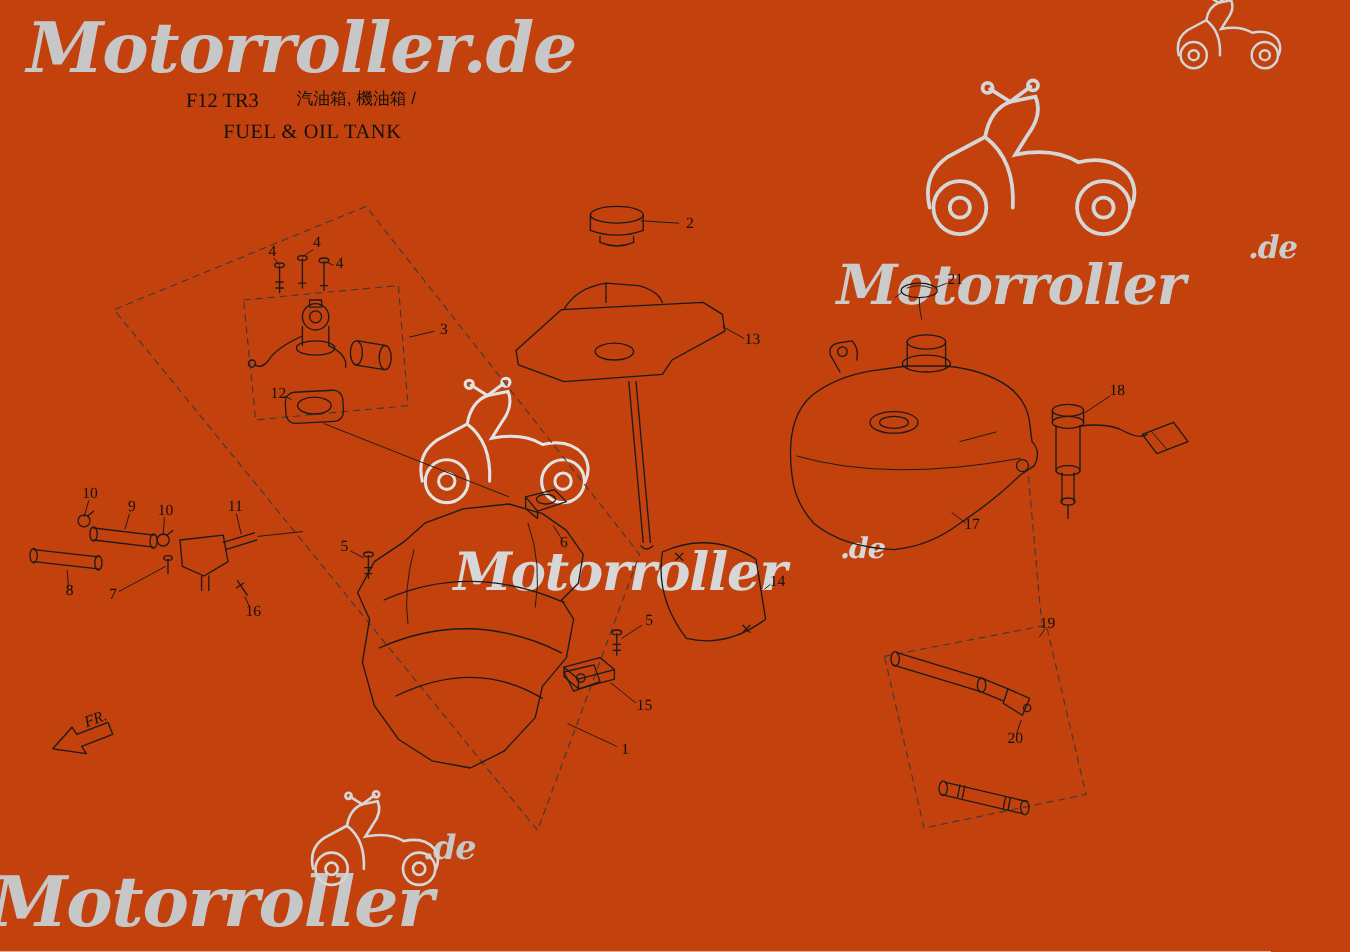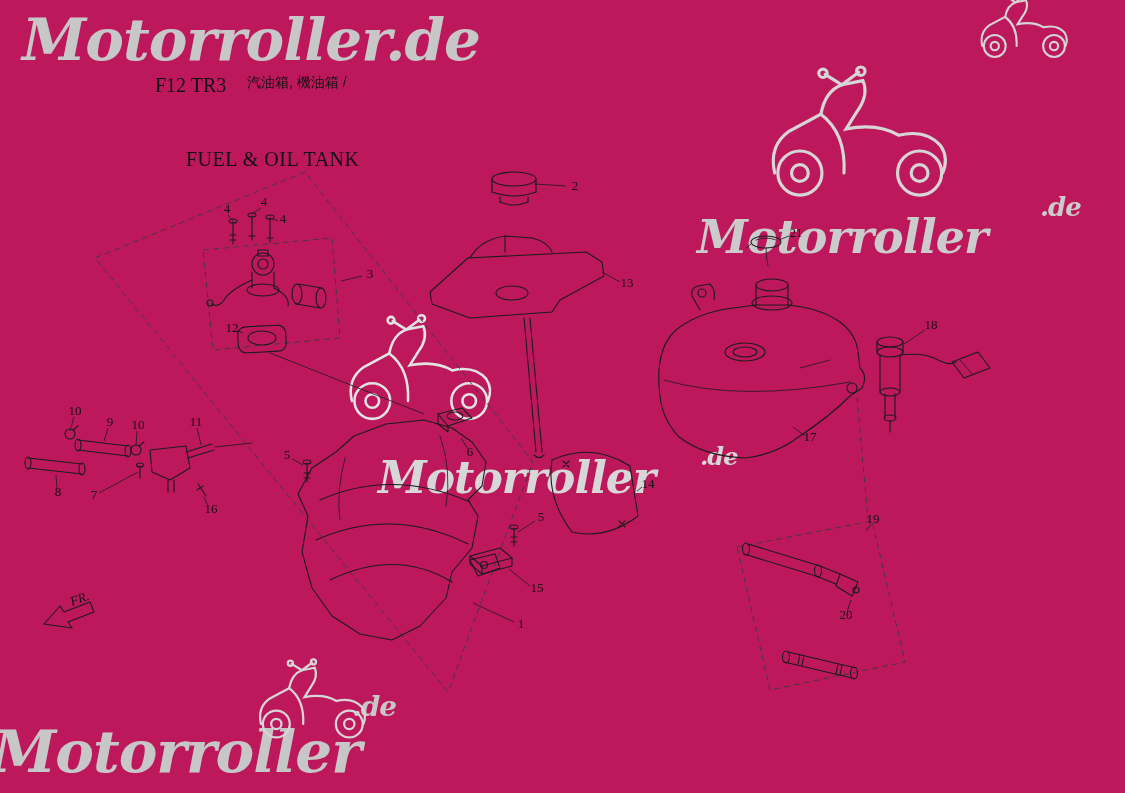--- a/index.html
+++ b/index.html
@@ -1,32 +1,32 @@
 <!DOCTYPE html>
 <html><head>
 <meta charset="utf-8">
 <style>
   html,body{margin:0;padding:0;background:#ffffff;}
-  .canvas{position:relative;width:1125px;height:793px;background:#be185d;overflow:hidden;
+  .canvas{position:relative;width:1125px;height:793px;background:#c2410c;overflow:hidden;
           font-family:"Liberation Serif",serif;}
   
   .wm{position:absolute;color:#c7c7c7;font-family:"DejaVu Serif",serif;font-style:italic;
       font-weight:bold;white-space:nowrap;letter-spacing:-1px;pointer-events:none;}
   .wm-topleft{left:22px;top:6px;font-size:58px;}
   .wm-right{left:697px;top:210px;font-size:46px;color:#cbcbcb;}
   .wm-right-suffix{left:1040px;top:192px;font-size:26px;color:#cbcbcb;}
   .wm-center{left:378px;top:452px;font-size:44px;color:#d7d7d7;}
   .wm-center-suffix{left:700px;top:442px;font-size:24px;color:#d7d7d7;}
   .wm-bottom{left:-8px;top:718px;font-size:58px;}
   .wm-bottom-suffix{left:352px;top:690px;font-size:28px;}
   
-  .hdr{position:absolute;color:#111;font-size:20px;}
+  .hdr{position:absolute;color:#111;font-size:17px;}
   .hdr-model{left:155px;top:74px;}
   .hdr-cjk{left:247px;top:74px;font-family:Liberation Sans, sans-serif;font-size:14px;}
-  .hdr-en{left:186px;top:100px;letter-spacing:0.5px;margin-top:48px;}
+  .hdr-en{left:186px;top:100px;letter-spacing:0.5px;}
   svg.diagram{position:absolute;left:0;top:0;}
   .callout{font-family:"Liberation Serif",serif;font-size:13px;fill:#111;}
   .frlabel{font-family:"Liberation Serif",serif;font-size:13px;font-style:italic;fill:#111;}
 </style>
 </head>
 <body>
 
 <div class="canvas">
 
   <div class="wm wm-topleft">Motorroller.de</div>

